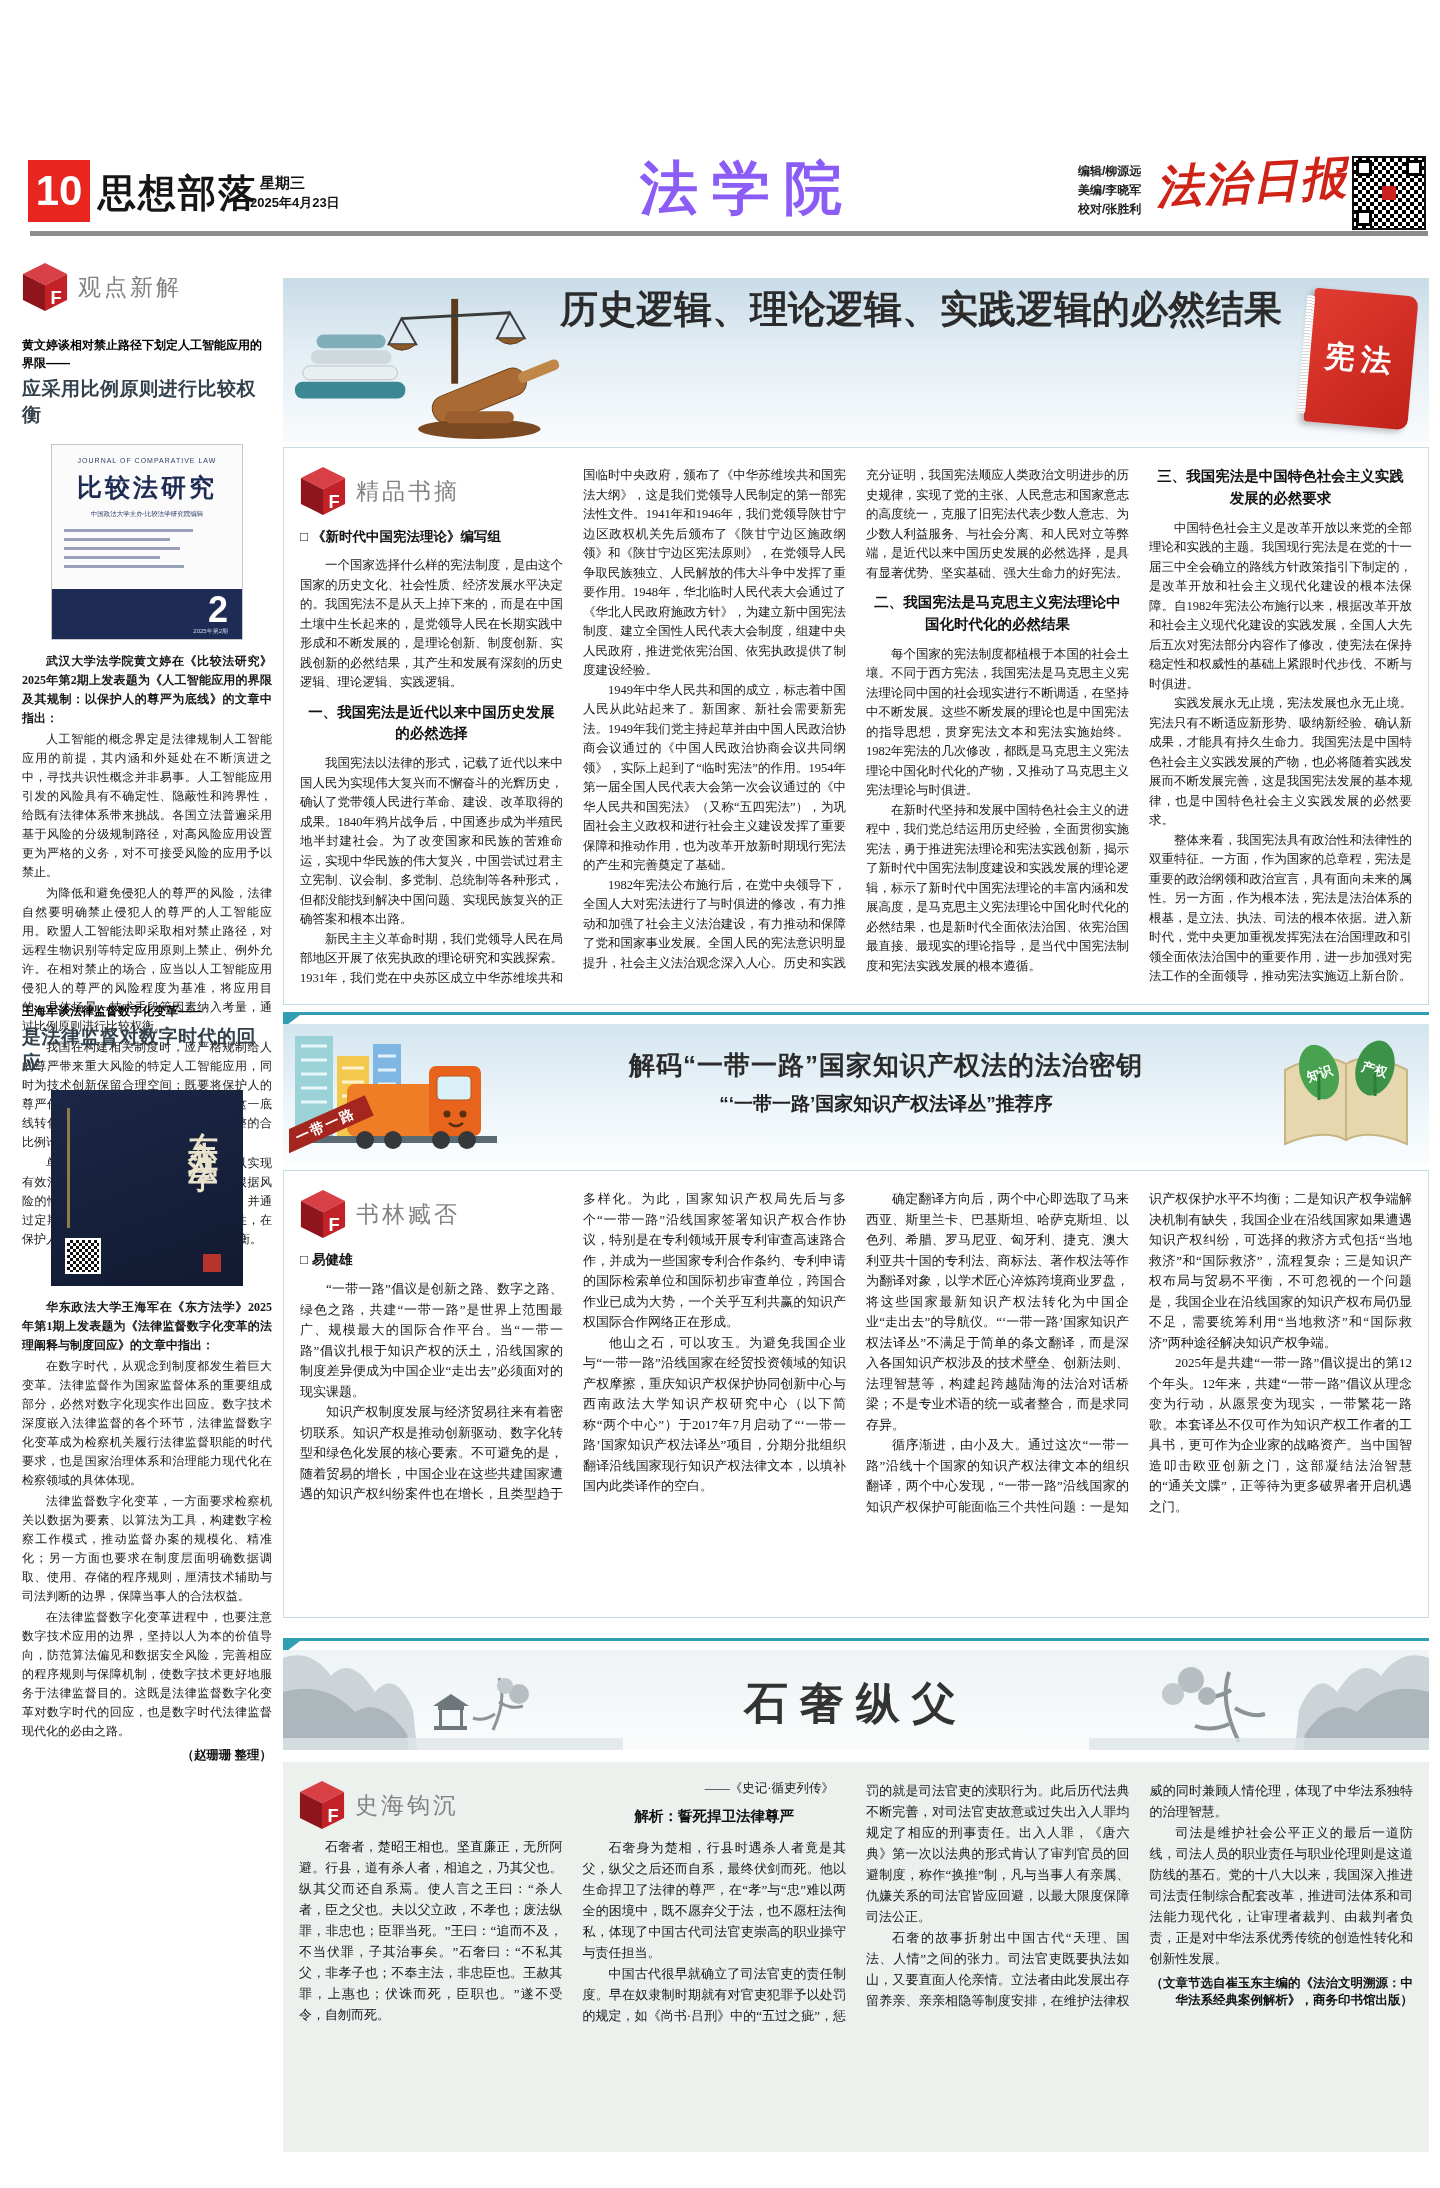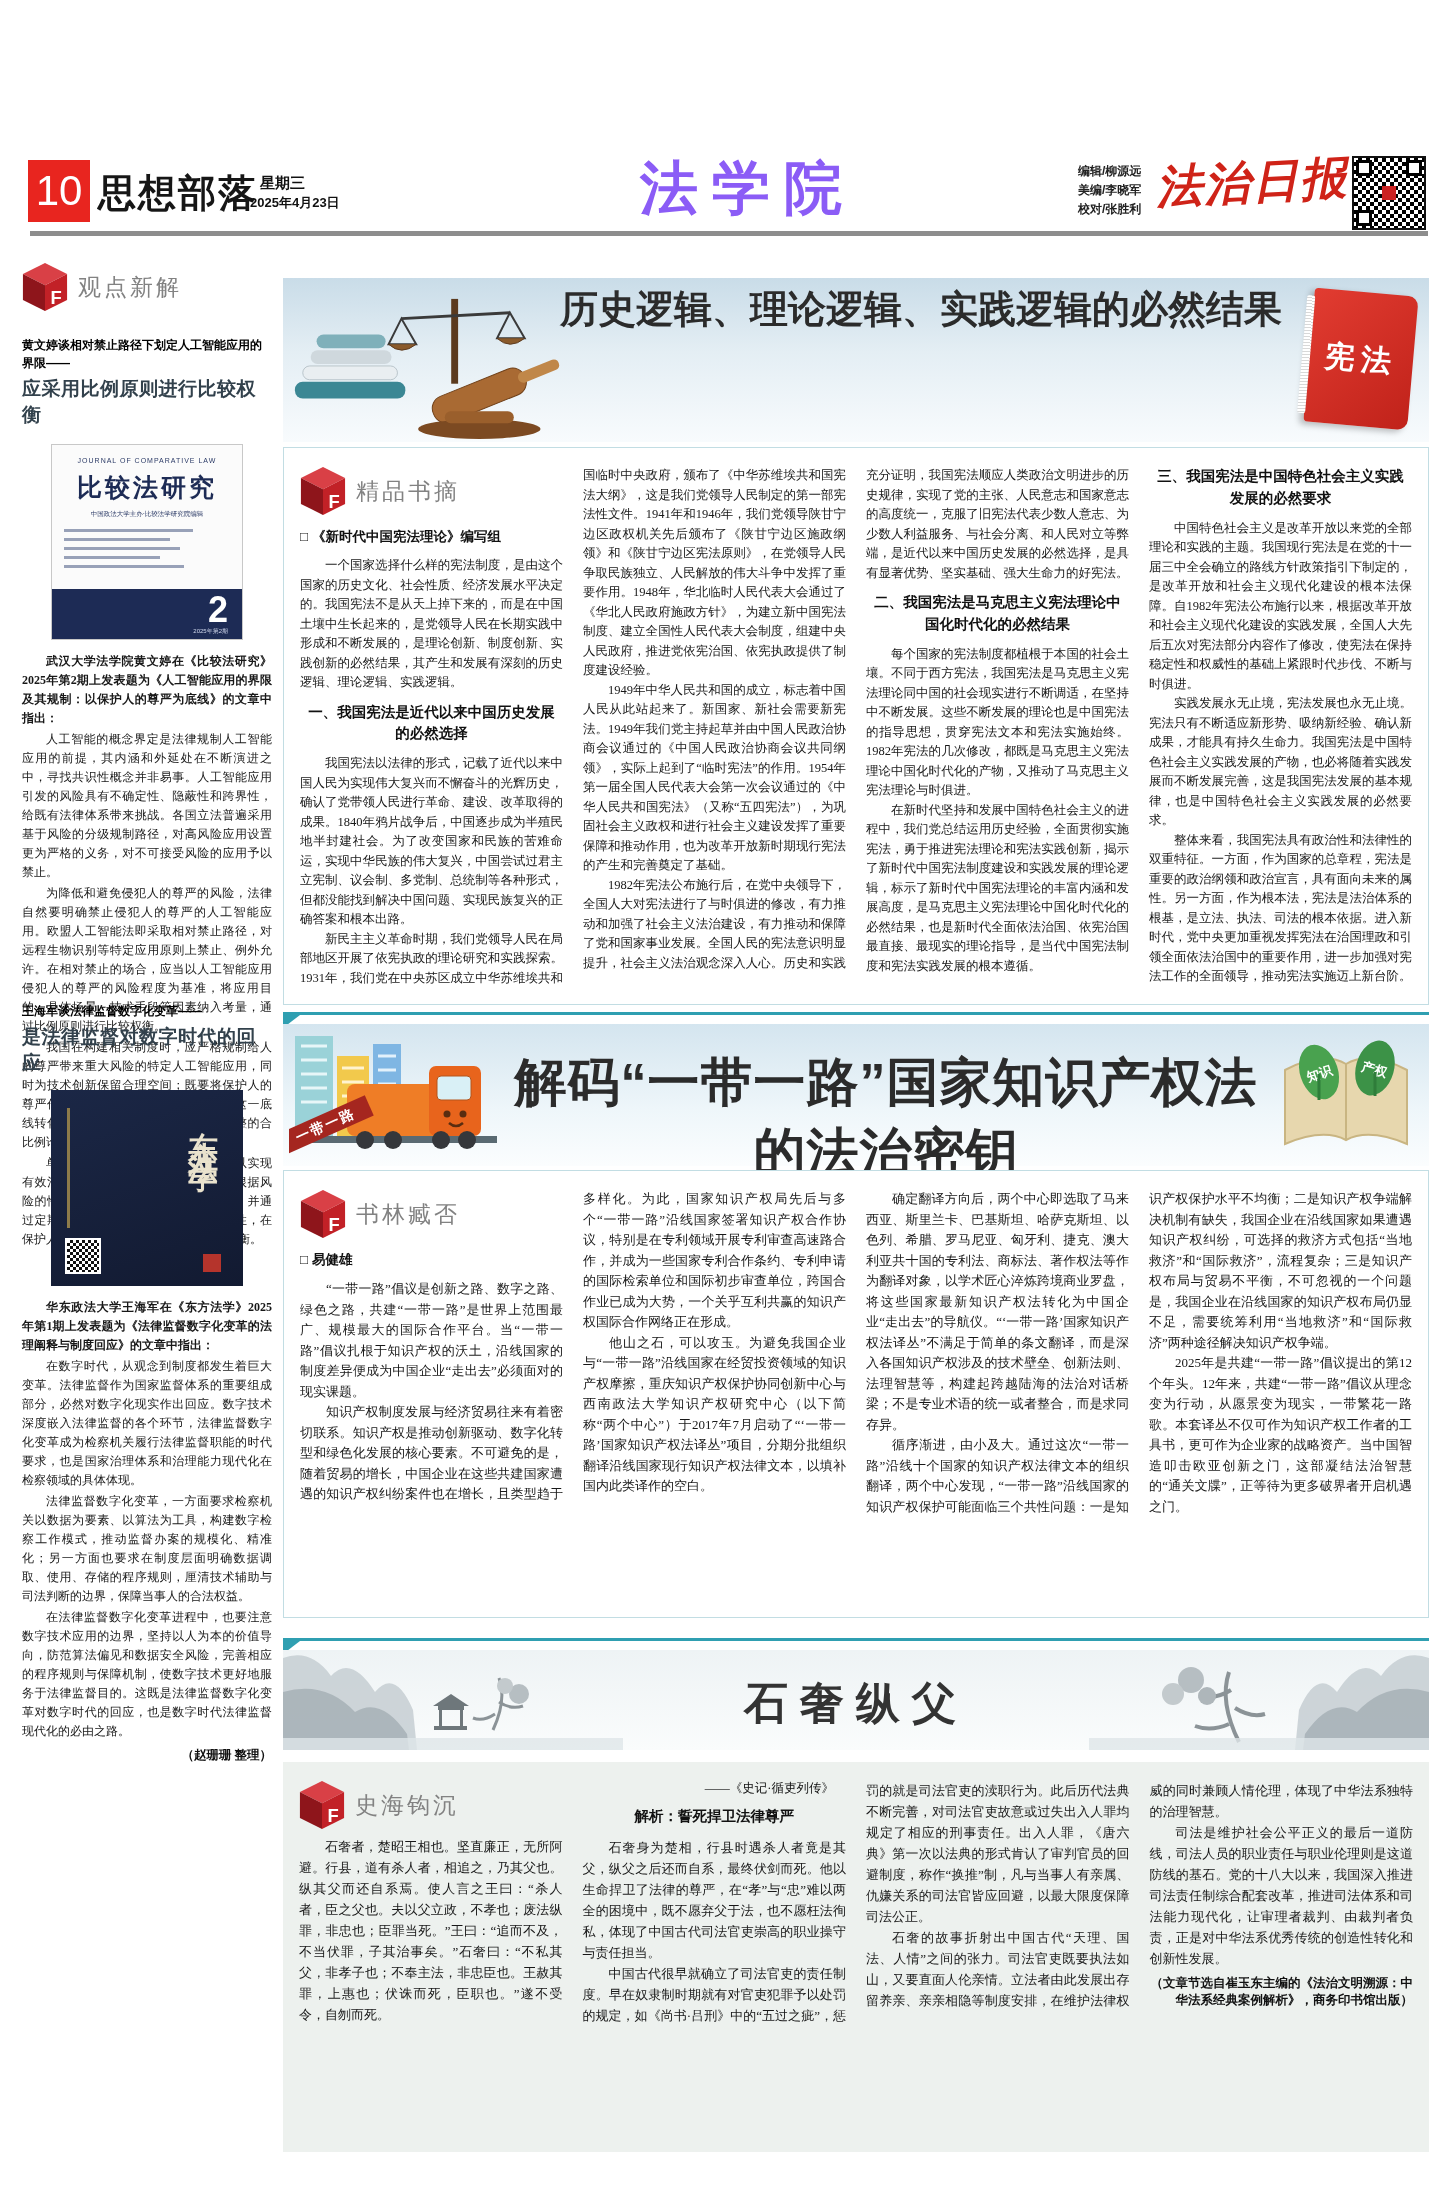--- a/index.html
+++ b/index.html
@@ -4,21 +4,21 @@
 <style>
   * { margin:0; padding:0; box-sizing:border-box; }
   html,body { background:#fff; }
   body {
     width:1440px; height:2188px; position:relative; overflow:hidden;
     font-family:"Liberation Sans", sans-serif; color:#111;
   }
 
   
   .pageno { position:absolute; left:28px; top:160px; width:62px; height:62px;
-    background:#e8251f; color:#fff; font-size:42px; font-weight:normal;
+    background:#e8251f; color:#fff; font-size:42px; font-weight:bold;
     display:flex; align-items:center; justify-content:center; }
   .section-name { position:absolute; left:98px; top:168px; font-size:38px; font-weight:700;
     letter-spacing:2px; color:#161616; }
   .edition { position:absolute; left:250px; top:172px; line-height:1.45; }
   .edition .wd { font-size:15px; font-weight:bold;margin-left:10px; }
   .edition .dt { font-size:13px; font-weight:bold; }
   .page-title { position:absolute; left:640px; top:150px; font-size:58px; font-weight:900;
     color:#8b5cf6; letter-spacing:14px; }
   .staff { position:absolute; left:1078px; top:162px; font-size:12px; font-weight:600;
     color:#222; line-height:1.6; }
@@ -99,21 +99,21 @@
     background:repeating-linear-gradient(180deg,#fff 0 2px,#d8d8d8 2px 3px); border-radius:2px; }
 
   .box { background:#fff; border:1px solid #c2dde3; padding:18px 16px 14px; }
   .box1 { top:447px; height:558px; }
   .cols { column-count:4; column-gap:20px; height:100%; overflow:hidden; }
   .box2 { top:1170px; height:448px; }
   .box2 .para { font-size:13px; line-height:20.5px; }
 
   .banner2 { top:1024px; height:142px;
     background:linear-gradient(180deg,#d4e5ef 0%, #eef6fa 60%, #fbfdfe 100%); }
-  .banner2 .h2a { text-align:center; padding:24px 160px 0 220px; font-size:52px; font-weight:700;
+  .banner2 .h2a { text-align:center; padding:24px 160px 0 220px; font-size:26px; font-weight:700;
     color:#2b2b2b; letter-spacing:1px; }
   .banner2 .h2b { text-align:center; padding:8px 160px 0 220px; font-size:19px; font-weight:700; color:#222; }
   .illus2 { position:absolute; left:6px; bottom:0; width:208px; height:138px; }
   .illus3 { position:absolute; right:8px; top:4px; width:150px; height:136px; }
 
   .banner3 { top:1650px; height:100px; background:linear-gradient(180deg,#eef3f5,#fafcfc); overflow:hidden; }
   .banner3 .h3 { text-align:center; padding-top:24px; font-size:44px; font-weight:600;
     color:#333; letter-spacing:12px; position:relative; z-index:2; }
   .ink-l { position:absolute; left:0; top:0; width:340px; height:100px; }
   .ink-r { position:absolute; right:0; top:0; width:340px; height:100px; transform:scaleX(-1); }

